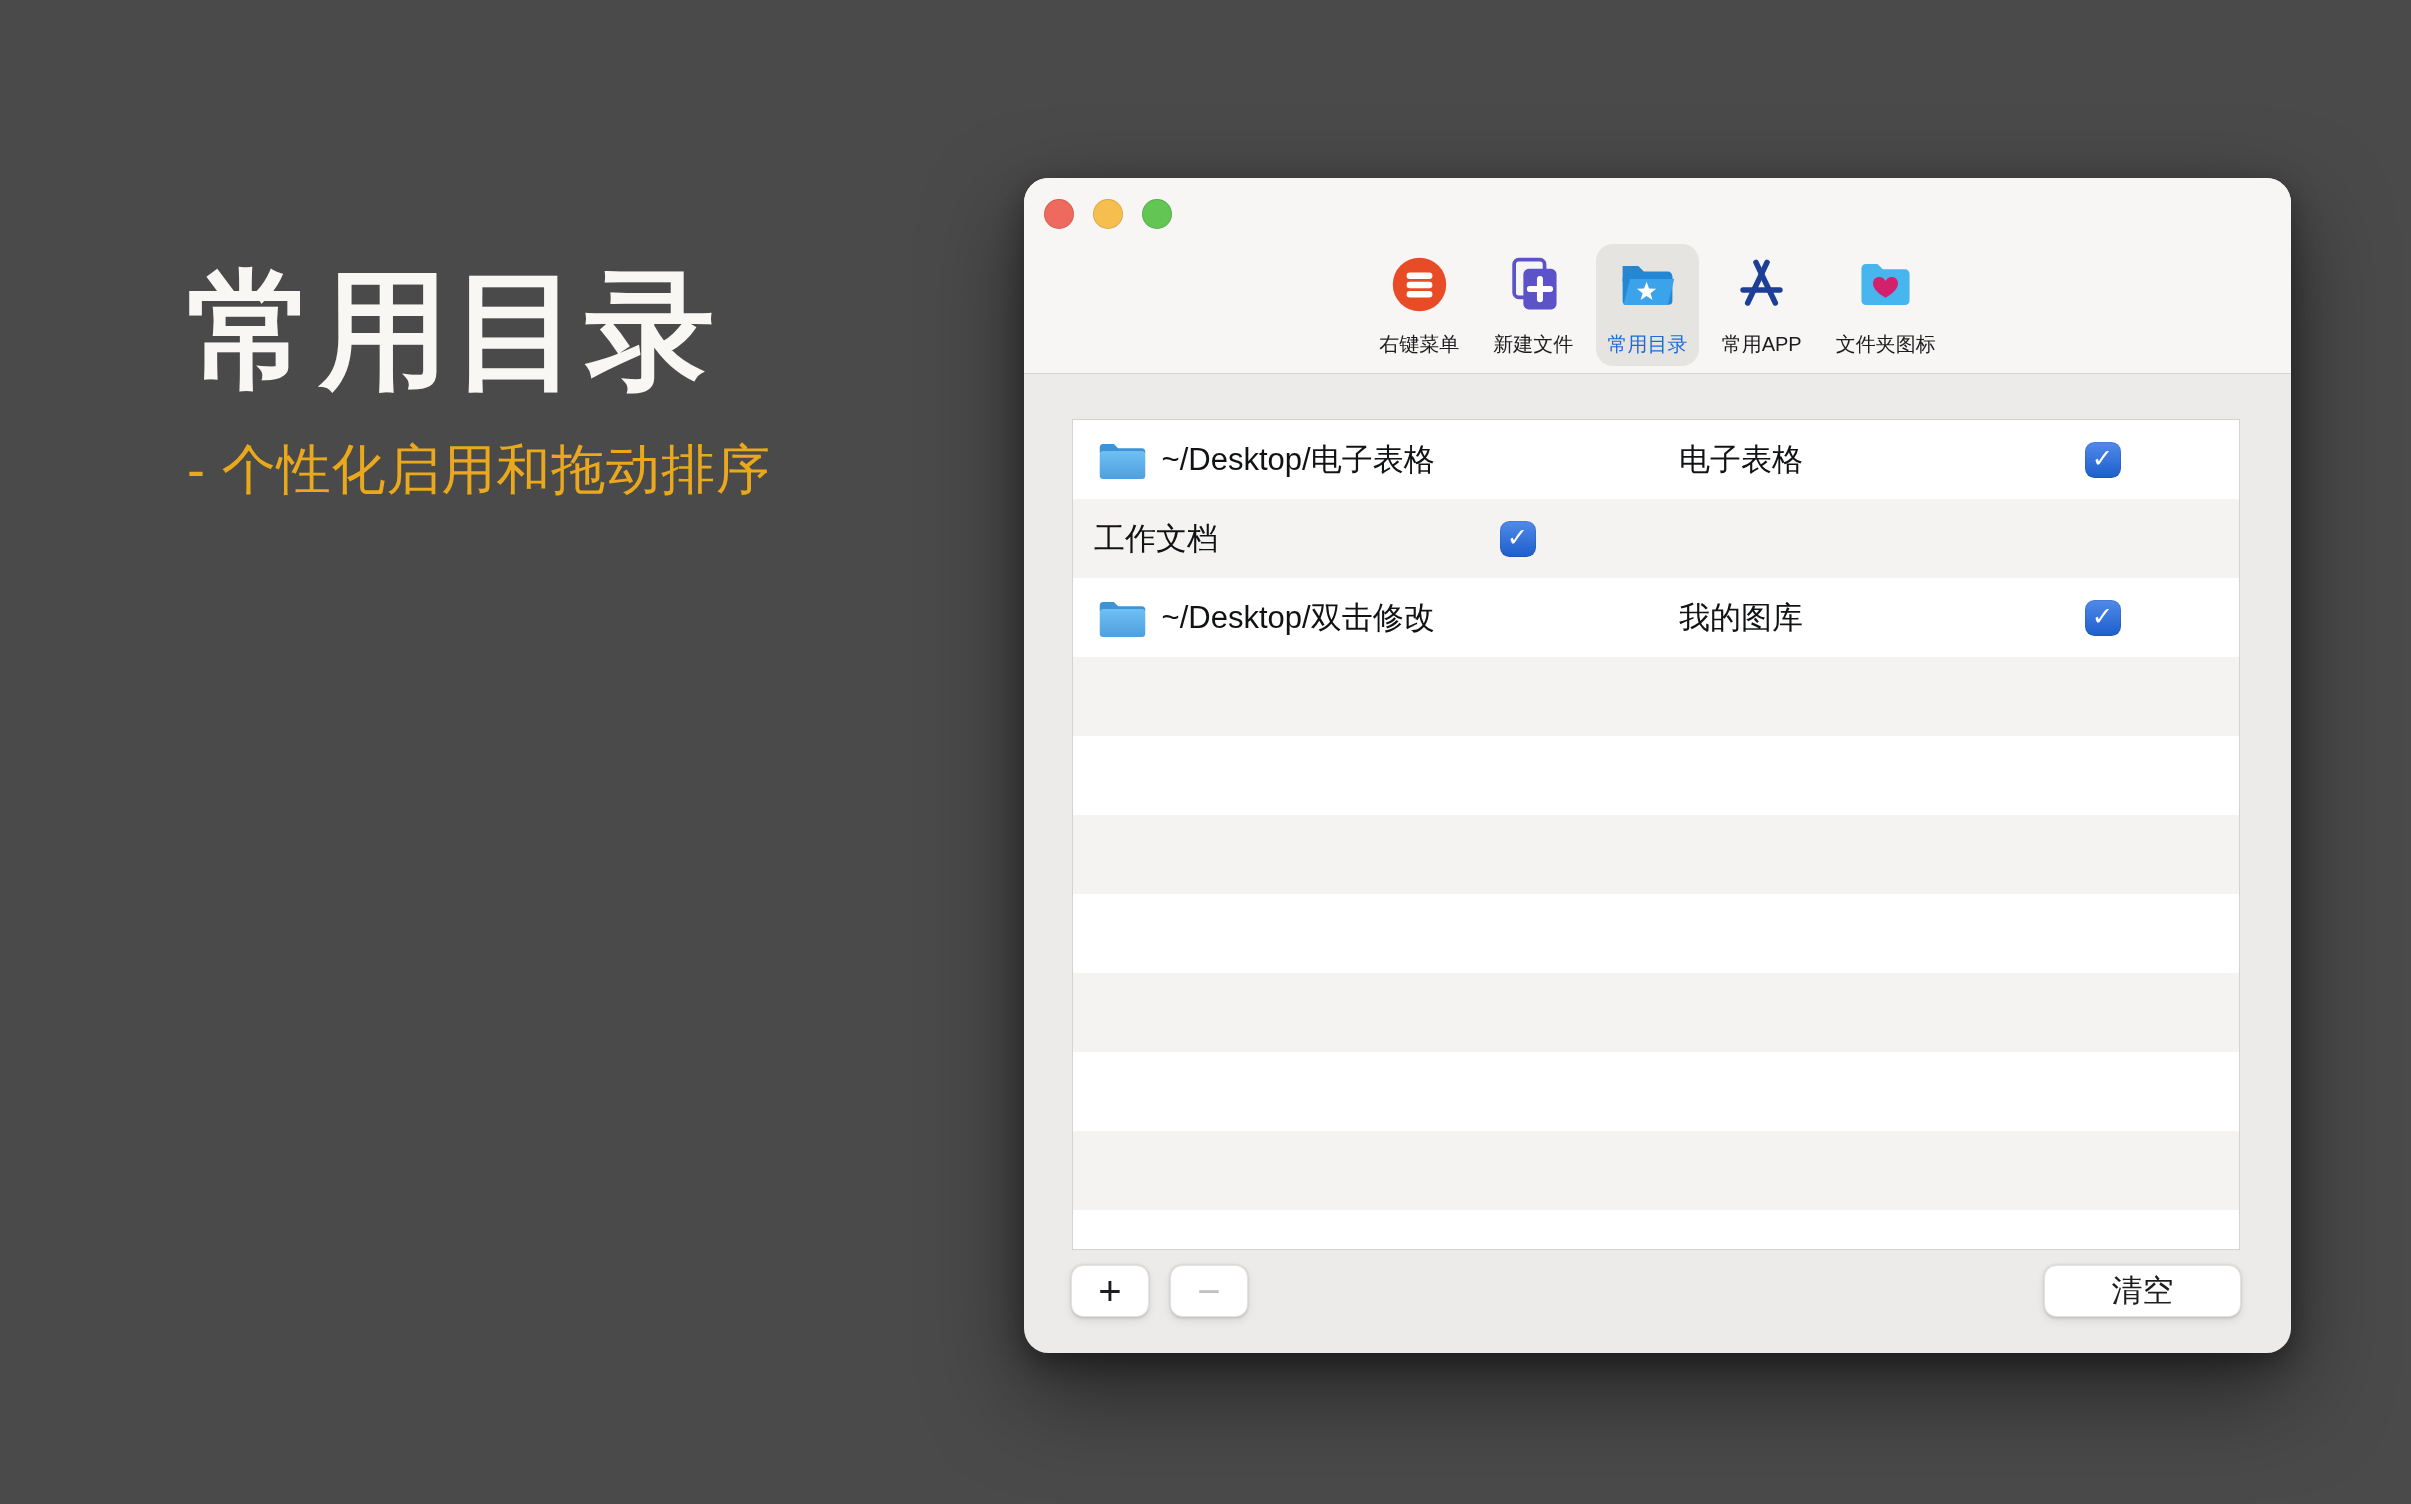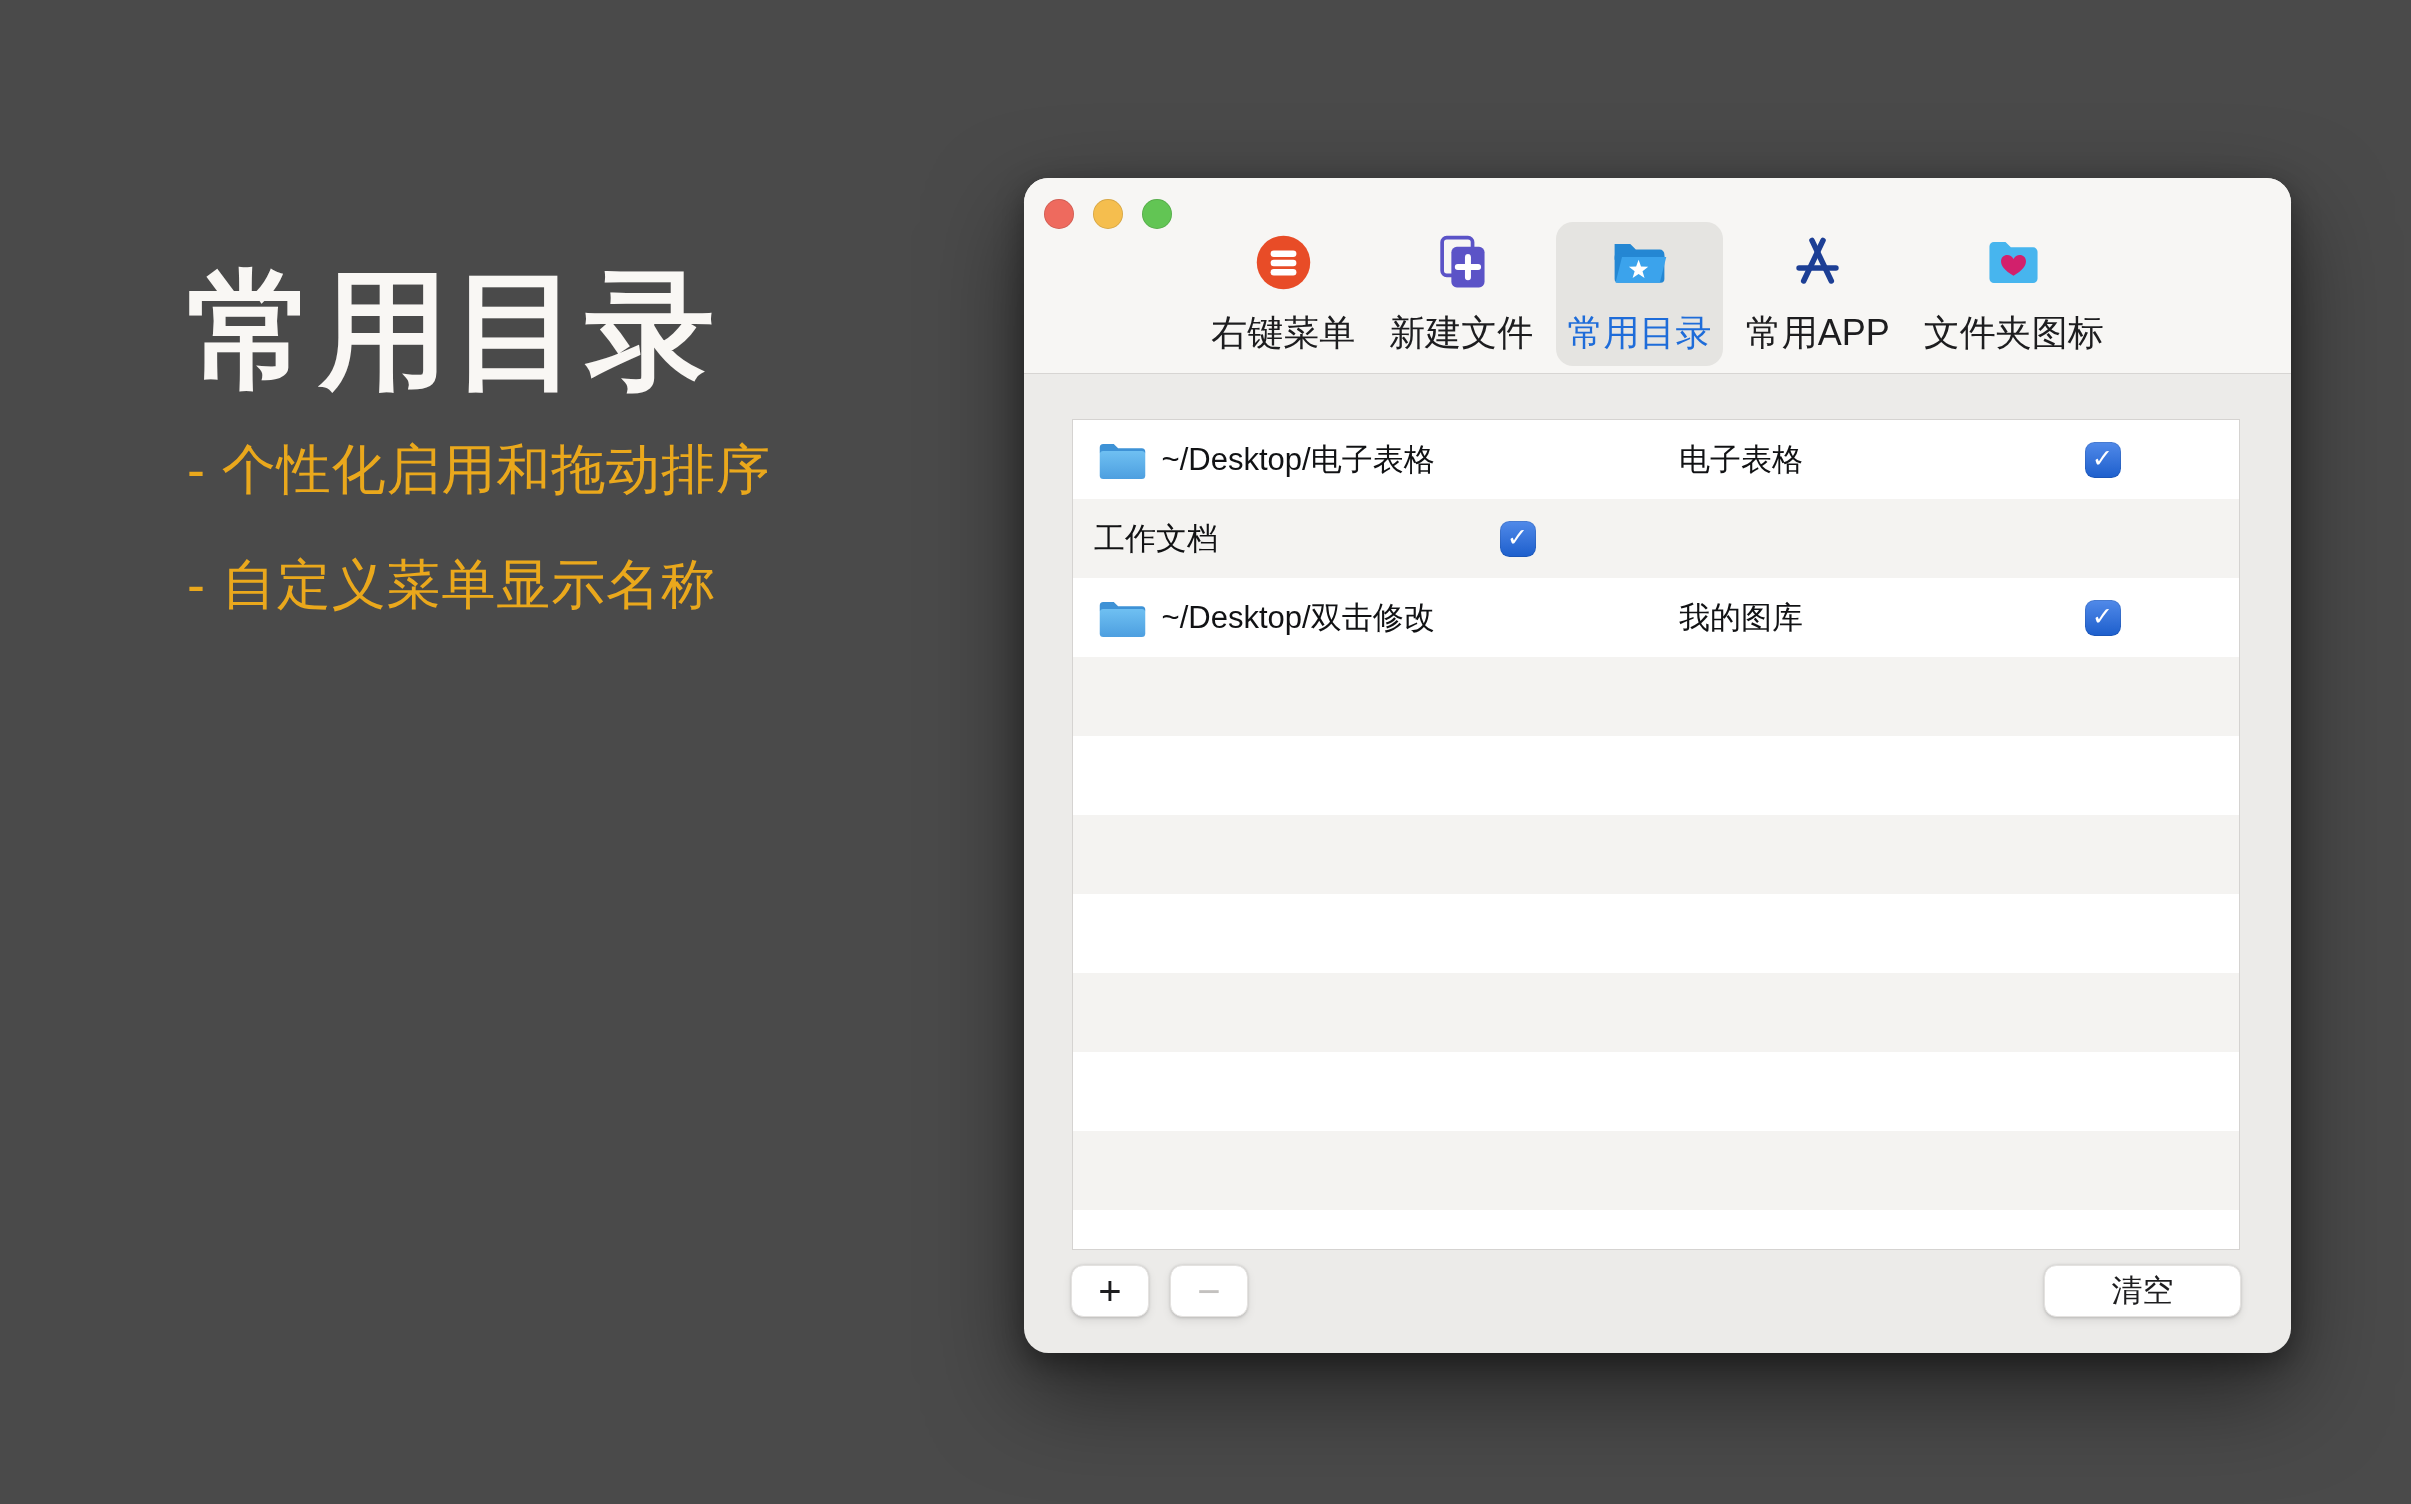--- a/index.html
+++ b/index.html
@@ -25,21 +25,21 @@
   .win-title{position:absolute;left:0;right:0;top:13.2px;text-align:center;
     font-size:33px;font-weight:700;color:#1f1f21;}
 
   
   .toolbar{position:absolute;left:0;right:0;bottom:6.6px;display:flex;
     justify-content:center;align-items:flex-end;gap:11.4px;}
   .tb-item{display:flex;flex-direction:column;align-items:center;
     padding:9.5px 11.4px 8.5px;border-radius:17px;cursor:default;}
   .tb-item.selected{background:#e5e4e1;}
   .icon-box{width:62px;height:61px;display:flex;align-items:center;justify-content:center;}
-  .tb-label{font-size:36px;color:#1d1d1f;margin-top:16px;white-space:nowrap;}
+  .tb-label{font-size:20px;color:#1d1d1f;margin-top:16px;white-space:nowrap;}
   .tb-item.selected .tb-label{color:var(--accent,#1e6cd9);font-weight:500;}
 
   
   .table{position:absolute;left:48px;top:241px;width:1168px;height:831px;
     background:#fff;border:0.9px solid #d5d3d1;overflow:hidden;}
   .t-header{display:flex;height:62px;align-items:center;background:#fdfdfd;
     border-bottom:0.9px solid #dedcda;font-size:29px;font-weight:600;color:#1b1b1d;}
   .th{position:relative;height:100%;display:flex;align-items:center;}
   .th.c2,.th.c3,.th.c4{border-left:0.9px solid #dbd9d7;}
   .c1{width:585px;padding-left:24.6px;}
@@ -68,21 +68,20 @@
   .btn-remove{left:146px;top:1087px;width:78px;height:52px;font-size:40px;color:#c3c1bf;}
   .btn-clear{left:1020px;top:1087px;width:197px;height:52px;}
 </style>
 </head>
 <body>
 
 <div class="promo">
   <div class="promo-title">常用目录</div>
   <div class="promo-bullets">
     <div class="promo-bullet">- 个性化启用和拖动排序</div>
-    <div class="promo-bullet">- 自定义菜单显示名称</div>
   </div>
 </div>
 
 <div class="window">
 
   <div class="win-header">
     <div class="traffic">
       <div class="tl red"></div>
       <div class="tl yellow"></div>
       <div class="tl green"></div>

